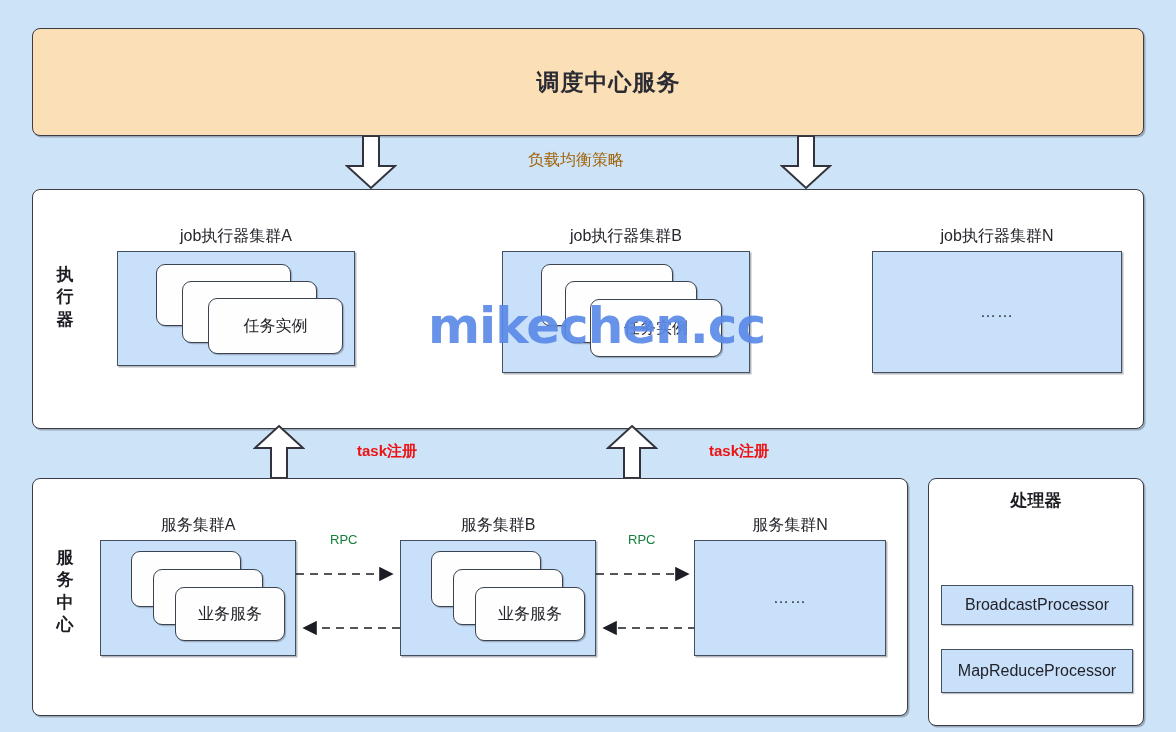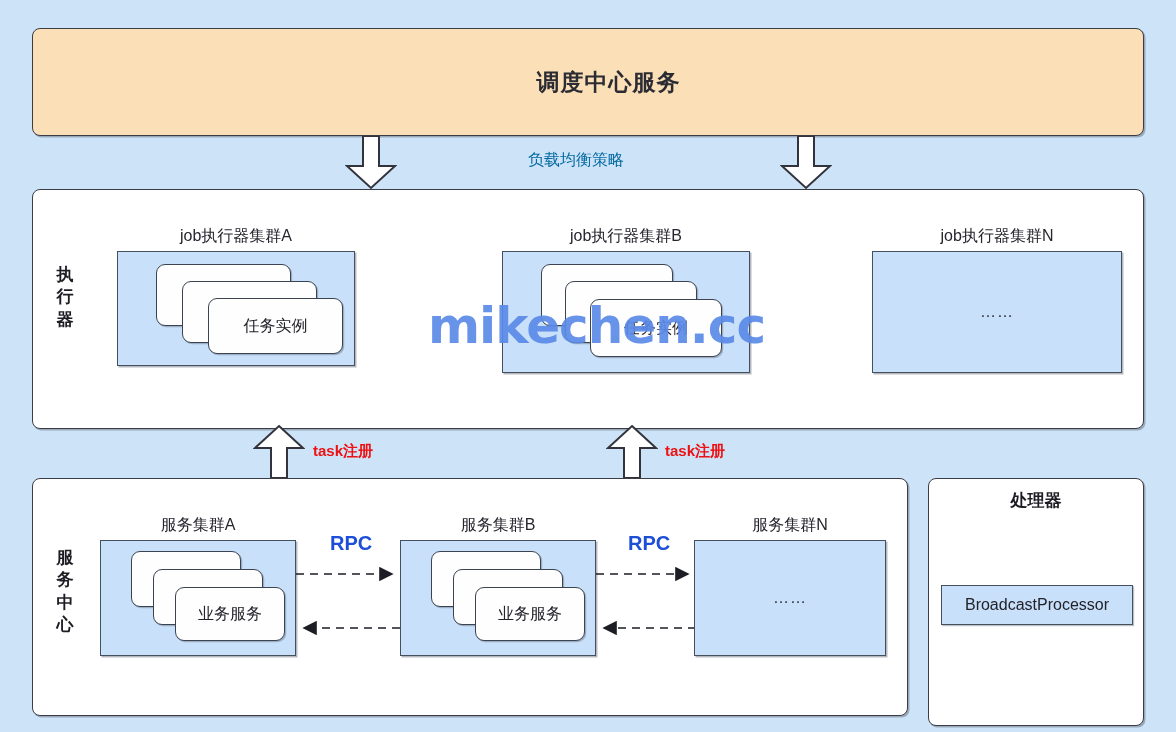--- a/index.html
+++ b/index.html
@@ -149,40 +149,40 @@
   
   .hollow-arrow {
     position: absolute;
   }
   .hollow-arrow svg { display: block; }
 
   
   .float-label {
     position: absolute;
     font-size: 16px;
-    color: #0369a1;
+    color: #a16207;
     white-space: nowrap;
   }
   .red-label {
     position: absolute;
     font-size: 15px;
     font-weight: bold;
     color: #ee1111;
     white-space: nowrap;
+    margin-left: 44px;
   }
 
   
   .rpc-group { position: absolute; }
   .rpc-group svg { display: block; overflow: visible; }
   .rpc-caption {
     position: absolute;
-    font-size: 20px;
-    color: #1d4ed8;
-    white-space: nowrap;
-    font-weight: bold;
+    font-size: 13px;
+    color: #15803d;
+    white-space: nowrap;
   }
 
   
   #processor-title {
     position: absolute;
     top: 10px;
     left: 0;
     width: 100%;
     text-align: center;
     font-size: 17px;
@@ -343,17 +343,18 @@
   <div class="cluster" style="left:694px; top:511px; width:192px;">
     <div class="cluster-caption">服务集群N</div>
     <div class="cluster-box" style="height:116px;">
       <div class="ellipsis-box">……</div>
     </div>
   </div>
 
   <div class="panel" id="processor-panel">
     <div id="processor-title">处理器</div>
     <div class="proc-item" style="top:106px; height:40px;">BroadcastProcessor</div>
+    <div class="proc-item" style="top:170px; height:44px;">MapReduceProcessor</div>
   </div>
 
   <div id="watermark">mikechen.cc</div>
 
 </div>
 
 </body></html>

